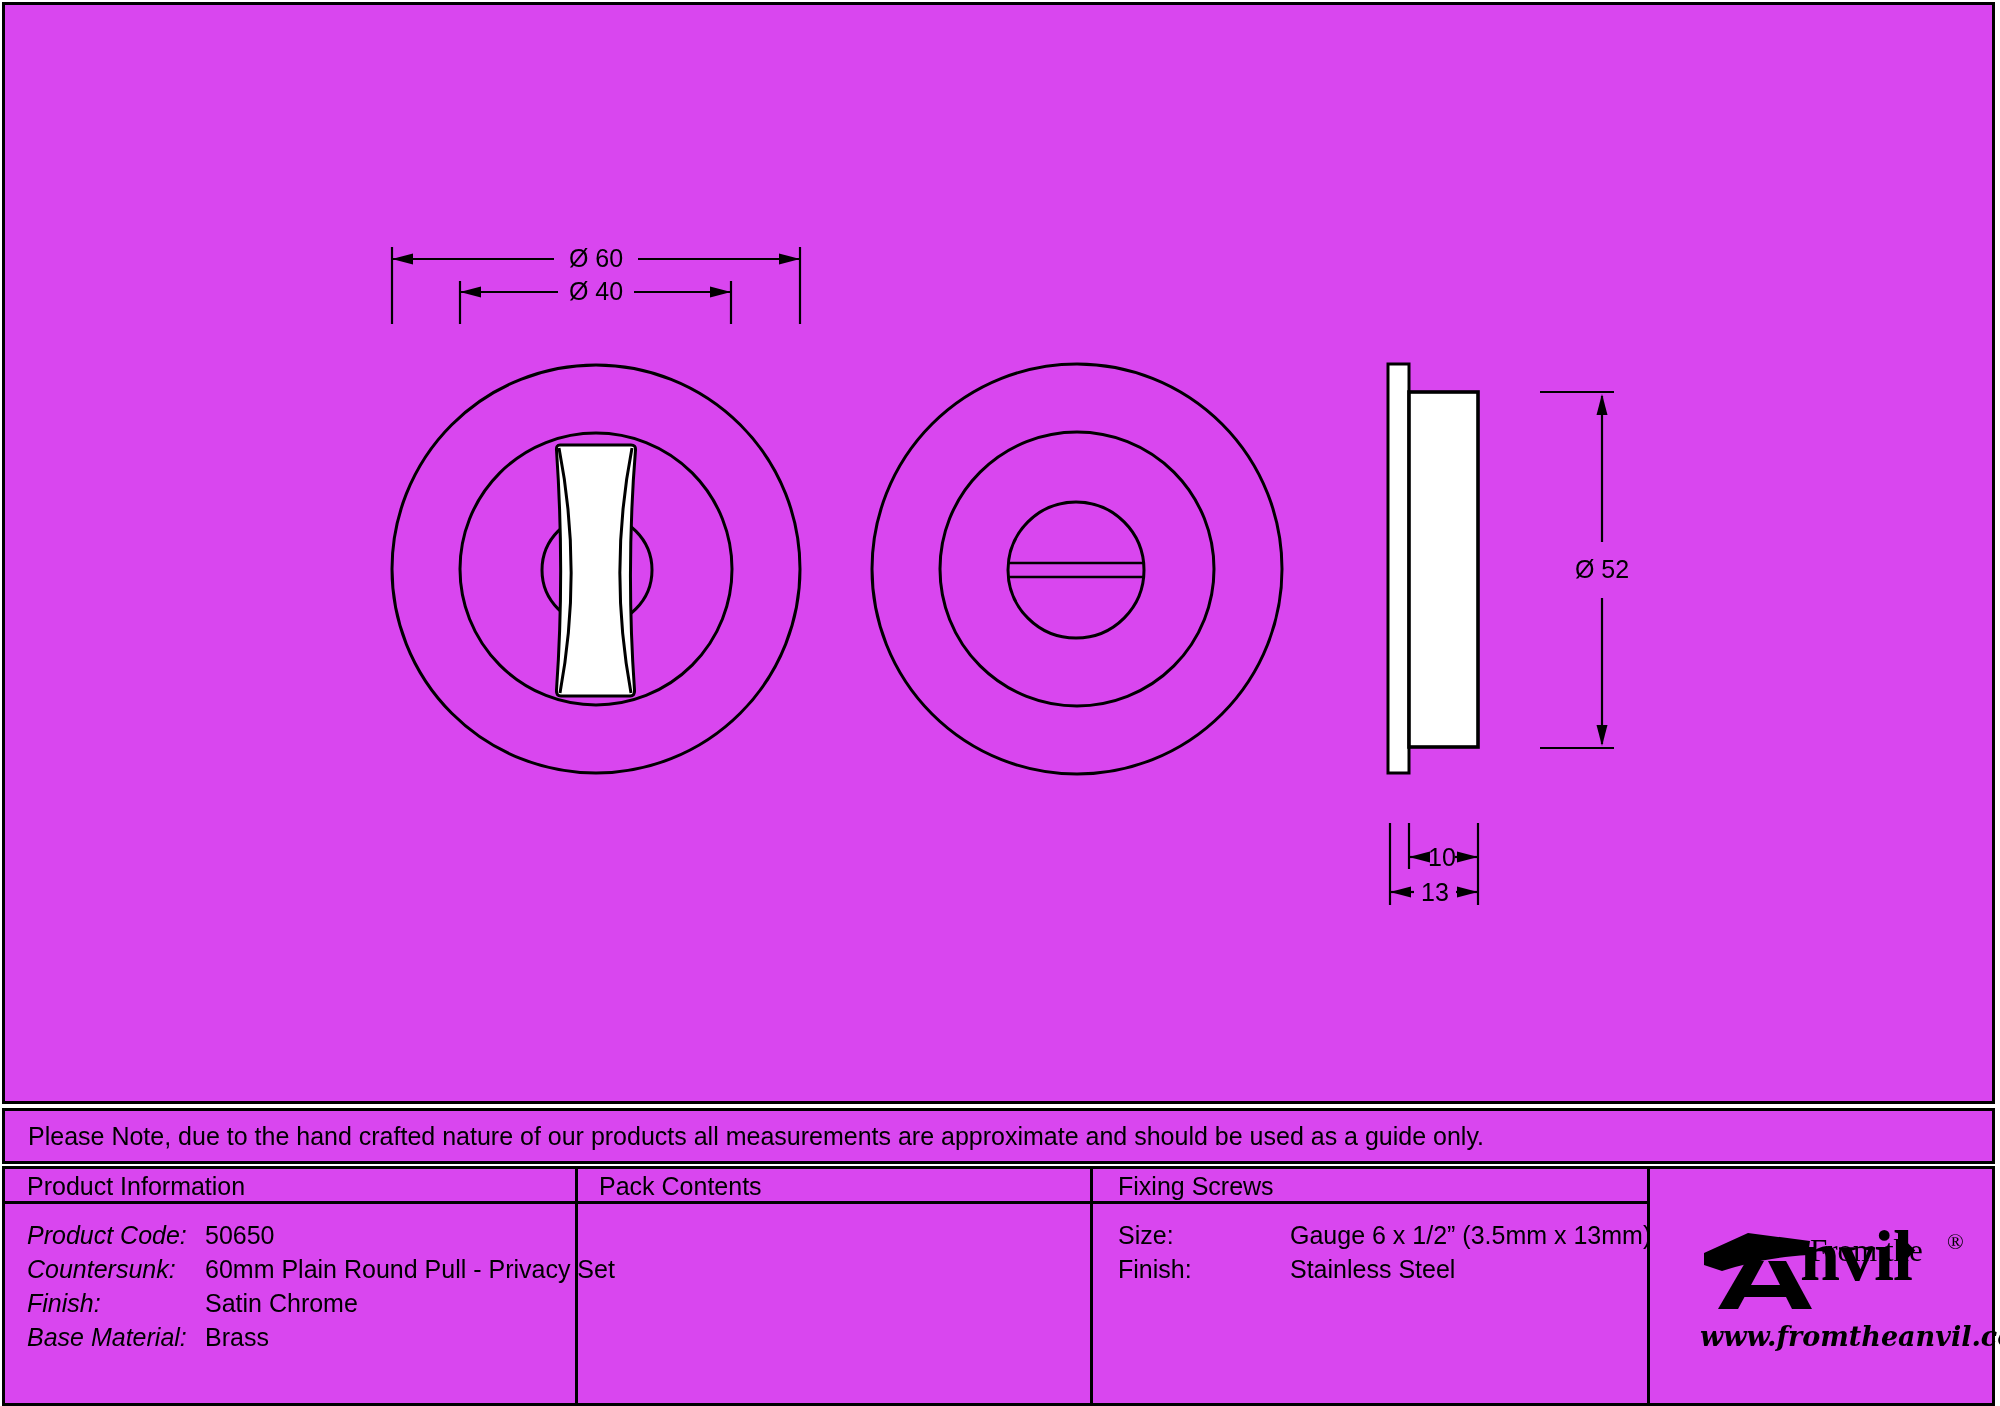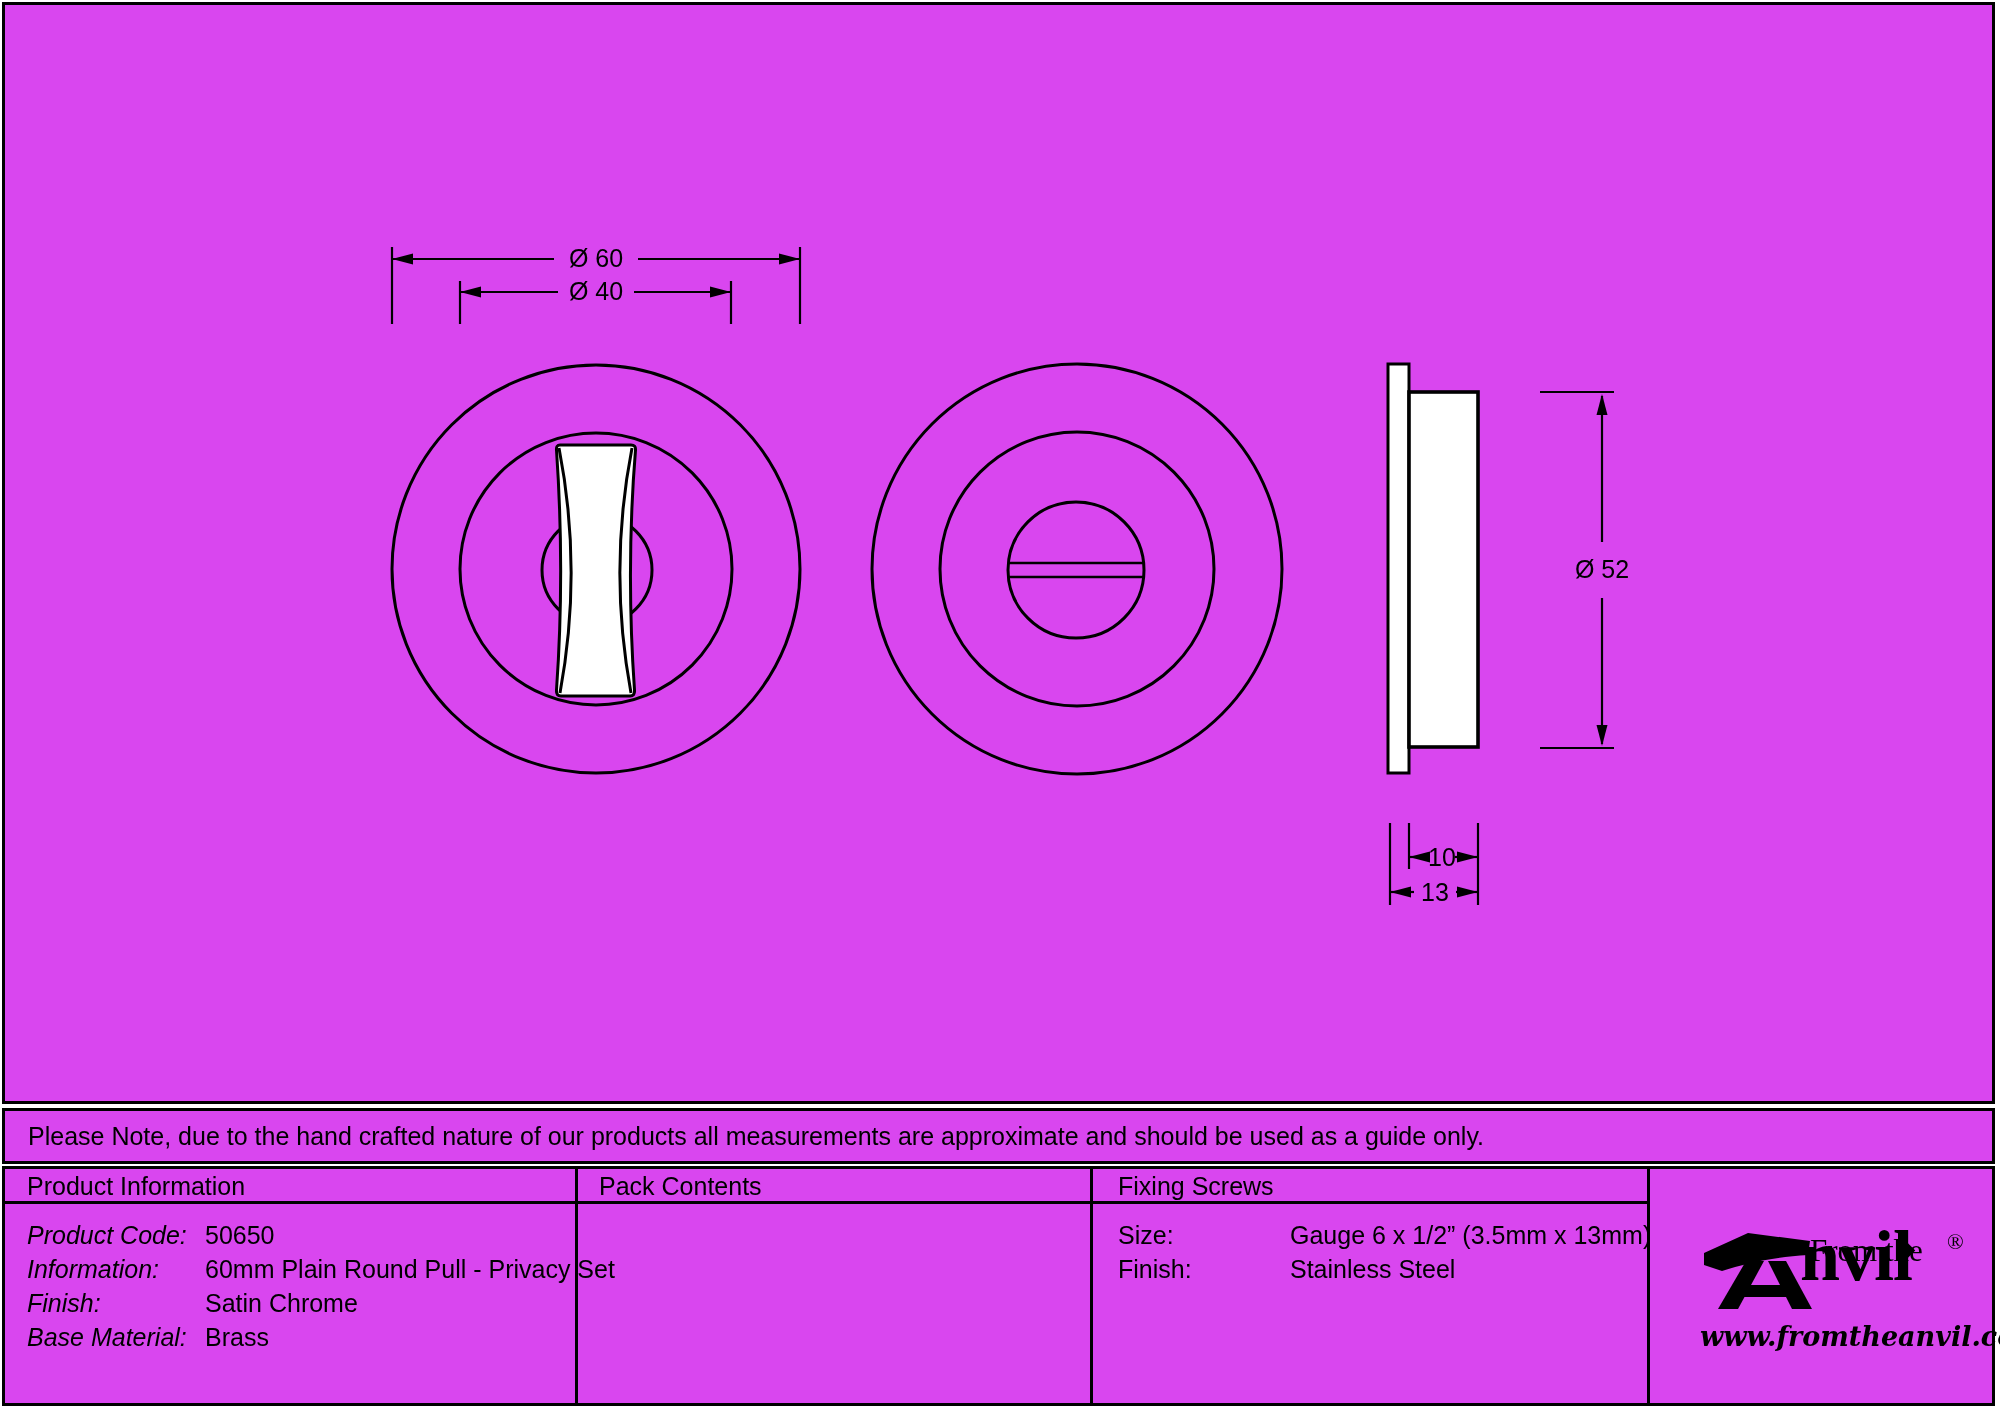--- a/index.html
+++ b/index.html
@@ -108,21 +108,21 @@
   <div class="vdiv" style="left:1085px;"></div>
   <div class="vdiv" style="left:1642px;"></div>
   <div class="hdr-underline"></div>
 
   <div class="hdr" style="left:22px;">Product Information</div>
   <div class="hdr" style="left:594px;">Pack Contents</div>
   <div class="hdr" style="left:1113px;">Fixing Screws</div>
 
   <div class="cell-block" style="left:22px;">
     <div><span class="kv-label">Product Code:</span><span>50650</span></div>
-    <div><span class="kv-label">Information:</span><span>60mm Plain Round Pull - Privacy Set</span></div>
+    <div><span class="kv-label">Countersunk:</span><span>60mm Plain Round Pull - Privacy Set</span></div>
     <div><span class="kv-label">Finish:</span><span>Satin Chrome</span></div>
     <div><span class="kv-label">Base Material:</span><span>Brass</span></div>
   </div>
 
 
   <div class="cell-block" style="left:1113px;">
     <div><span class="kv-label3">Size:</span><span>Gauge 6 x 1/2” (3.5mm x 13mm)</span></div>
     <div><span class="kv-label3">Finish:</span><span>Stainless Steel</span></div>
   </div>
 

